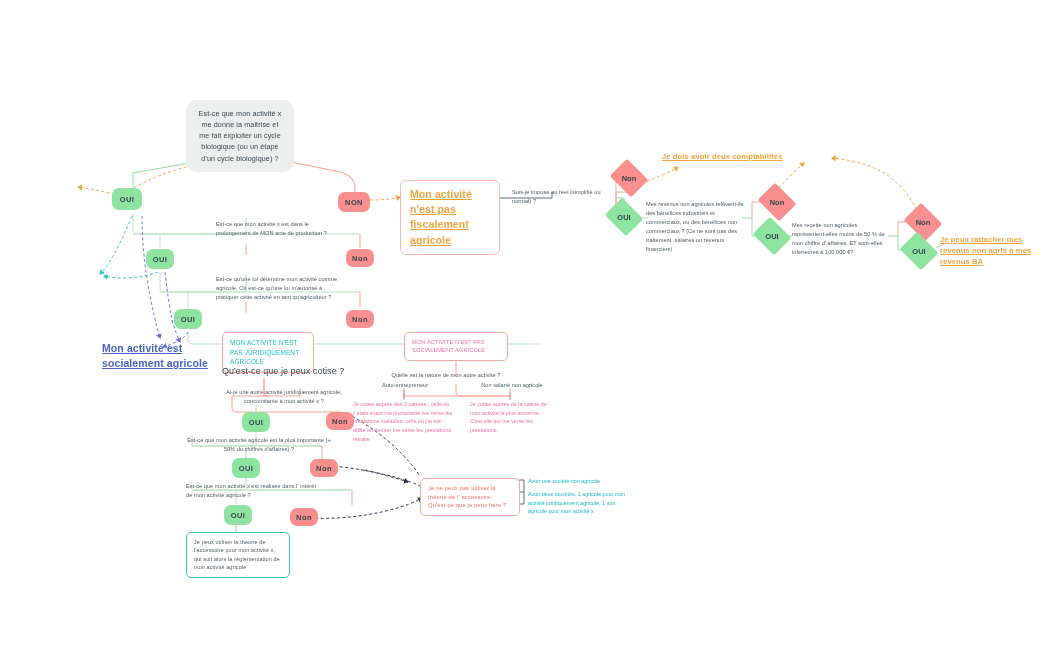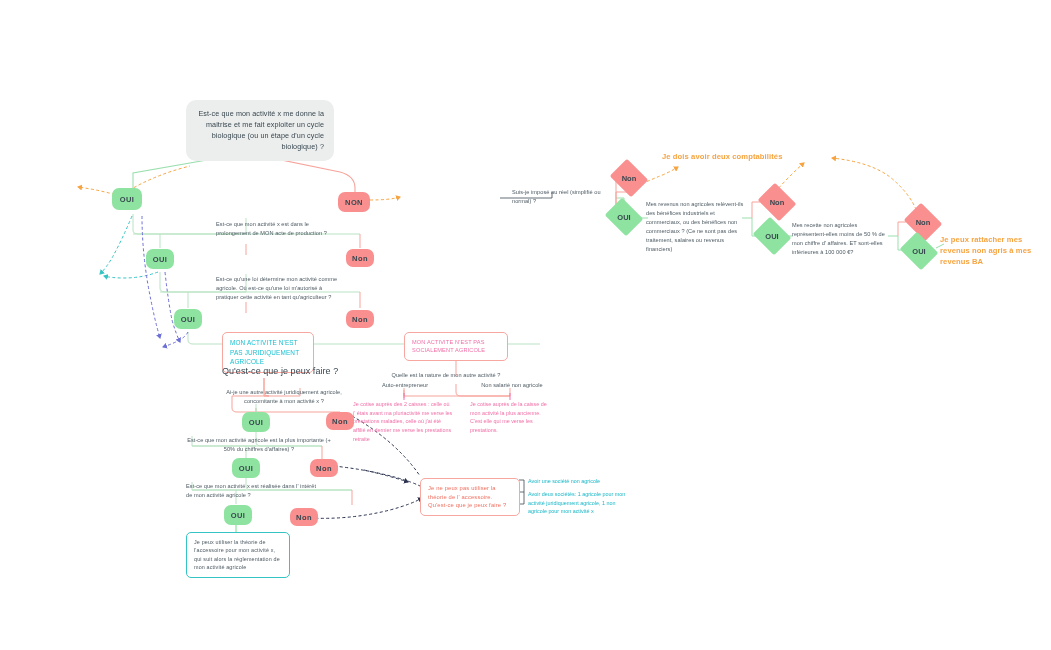--- a/index.html
+++ b/index.html
@@ -76,20 +76,21 @@
   .boxed.teal{color:#16bfd0;}
   .boxed.pink{color:#f06fa8;font-size:5.6px;}
   .boxed.salmon{color:#ef6f5f;border-color:#f7a6a0;font-size:5.8px;}
   .boxed.tealline{border:1px solid #35c4c4;color:#4d5a63;font-size:5.4px;line-height:1.55;}
 
   
   .headline{
     font-weight:bold;
     line-height:1.45;
     letter-spacing:.1px;
+    text-decoration:underline;
   }
   .headline.orange{color:#f7a440;font-size:10.5px;}
   .headline.teal{color:#18b7c7;font-size:10.5px;}
   .headline.indigo{color:#4a63c8;font-size:10.5px;}
   .headline.orangebox{
     color:#f7a440;font-size:10.5px;
     border:1px solid #f9b8ae;border-radius:6px;
     padding:6px 9px;background:#fff;
   }
   .headline.orangesm{color:#f7a440;font-size:7.6px;font-weight:bold;line-height:1.45;}
@@ -230,21 +231,21 @@
     <path d="M404,396 L404,388" stroke="#f7a39b" stroke-width="1" fill="none"></path>
     <path d="M510,396 L510,388" stroke="#f7a39b" stroke-width="1" fill="none"></path>
     <path d="M404,390 L404,398" stroke="#f7a39b" stroke-width="1" fill="none"></path>
     <path d="M404,393 L404,400" stroke="#f06fa8" stroke-width="1" fill="none"></path>
     <path d="M510,393 L510,400" stroke="#f06fa8" stroke-width="1" fill="none"></path>
 
     <path d="M519,480 L524,480 L524,504 L519,504" stroke="#3c4a55" stroke-width=".8" fill="none"></path>
     <path d="M524,492 L519,492" stroke="#3c4a55" stroke-width=".8" fill="none"></path>
   </svg>
 
-  <div class="node cloud" style="left:186px;top:100px;width:148px;text-align:right;">
+  <div class="node cloud" style="left:186px;top:100px;width:108px;">
     <span>Est-ce que mon activité x me donne la maitrise et me fait exploiter un cycle biologique (ou un étape d'un cycle biologique) ?</span>
   </div>
 
   <div class="node pill oui" style="left:112px;top:188px;width:30px;height:22px;">
     <span>OUI</span>
   </div>
 
   <div class="node pill non" style="left:338px;top:192px;width:32px;height:20px;">
     <span>NON</span>
   </div>
@@ -268,31 +269,34 @@
   </div>
 
   <div class="node pill oui" style="left:174px;top:309px;width:28px;height:20px;">
     <span>OUI</span>
   </div>
 
   <div class="node pill non" style="left:346px;top:310px;width:28px;height:18px;">
     <span>Non</span>
   </div>
 
+  <div class="node headline indigo" style="left:102px;top:341px;width:108px;">
+    <span>Mon activité est socialement agricole</span>
+  </div>
 
   <div class="node boxed teal" style="left:222px;top:332px;width:92px;">
     <span>MON ACTIVITE N'EST PAS JURIDIQUEMENT AGRICOLE</span>
   </div>
 
   <div class="node boxed pink" style="left:404px;top:332px;width:104px;">
     <span>MON ACTIVITE N'EST PAS SOCIALEMENT AGRICOLE</span>
   </div>
 
   <div class="node qtext big" style="left:222px;top:364px;width:160px;">
-    <span>Qu'est-ce que je peux faire ?</span>
+    <span>Qu'est-ce que je peux cotise ?</span>
   </div>
 
   <div class="node qtext" style="left:380px;top:371px;width:132px;text-align:center;">
     <span>Quelle est la nature de mon autre activité ?</span>
   </div>
 
   <div class="node qtext" style="left:374px;top:381px;width:62px;text-align:center;">
     <span>Auto-entrepreneur</span>
   </div>
 
@@ -351,20 +355,23 @@
     <span>Je ne peux pas utiliser la théorie de l' accessoire. Qu'est-ce que je peux faire ?</span>
   </div>
 
   <div class="node tealtext" style="left:528px;top:477px;width:98px;">
     <span>Avoir une société non agricole</span>
   </div>
   <div class="node tealtext" style="left:528px;top:490px;width:98px;">
     <span>Avoir deux sociétés: 1 agricole pour mon activité juridiquement agricole, 1 non agricole pour mon activité x</span>
   </div>
 
+  <div class="node headline orangebox" style="left:400px;top:180px;width:100px;">
+    <span>Mon activité n'est pas fiscalement agricole</span>
+  </div>
 
   <div class="node qtext" style="left:512px;top:188px;width:104px;">
     <span>Suis-je imposé au réel (simplifié ou normal) ?</span>
   </div>
 
   <div class="node diamond non" style="left:608px;top:161px;">
     <div class="dshape"></div>
     <div class="dlabel">Non</div>
   </div>
 

